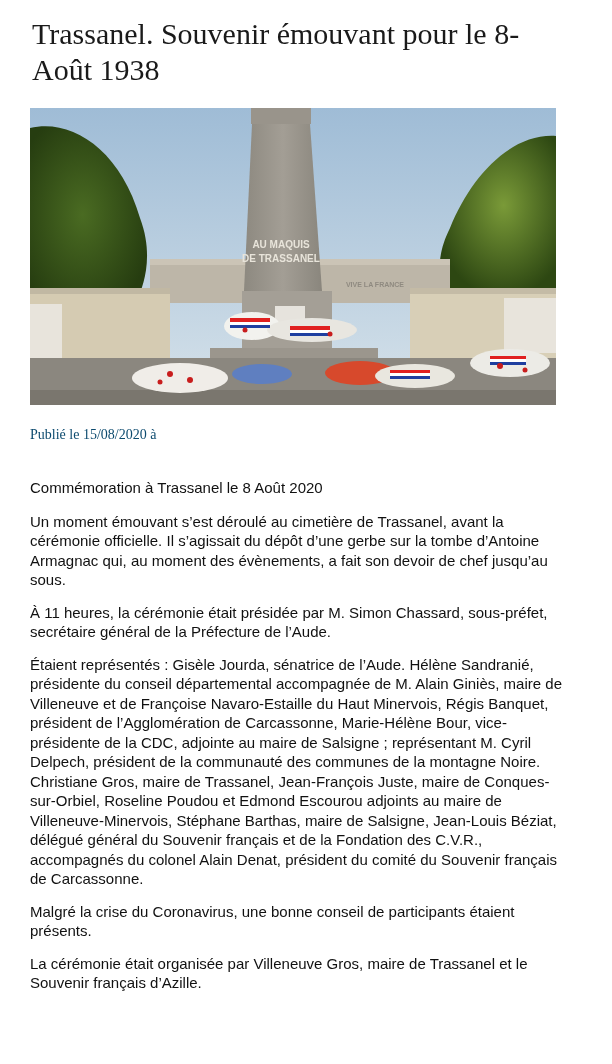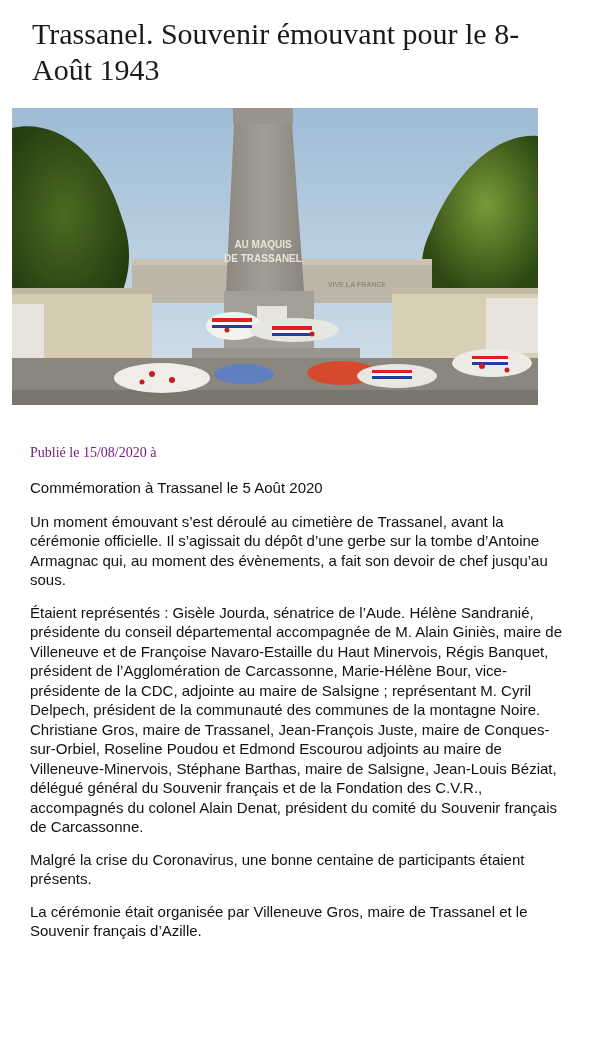--- a/index.html
+++ b/index.html
@@ -3,39 +3,39 @@
   <meta charset="utf-8">
   <style>
     html, body { margin: 0; padding: 0; background: #ffffff; }
     body { width: 612px; height: 1064px; position: relative; overflow: hidden; color: #111; }
     .title {
       position: absolute; left: 32px; top: 16px; width: 540px;
       font-family: "Liberation Serif", serif; font-size: 30px; line-height: 36px;
       color: #1a1a1a; margin: 0; font-weight: normal;
     }
     .photo {
-      position: absolute; left: 12px; top: 108px; width: 526px; height: 297px;
+      position: absolute; left: 30px; top: 108px; width: 526px; height: 297px;
       overflow: hidden;
     }
     .photo svg { display: block; width: 100%; height: 100%; }
     .published {
-      position: absolute; left: 30px; top: 445px;
-      font-family: "Liberation Serif", serif; font-size: 14px; color: #701a75;
+      position: absolute; left: 30px; top: 427px;
+      font-family: "Liberation Serif", serif; font-size: 14px; color: #0c4a6e;
     }
     .body-text {
       position: absolute; left: 30px; top: 478px; width: 540px;
       font-family: "Liberation Sans", sans-serif; font-size: 15px; line-height: 19.5px; color: #111;
     }
     .body-text p { margin: 0 0 13px 0; }
     .body-text p.lead { margin-bottom: 14px; }
   </style>
 </head>
 <body>
 
-<h1 class="title">Trassanel. Souvenir émouvant pour le 8-Août 1943</h1>
+<h1 class="title">Trassanel. Souvenir émouvant pour le 8-Août 1938</h1>
 
 <div class="photo">
   <svg viewBox="0 0 526 297" preserveAspectRatio="none">
     <defs>
       <linearGradient id="sky" x1="0" y1="0" x2="0" y2="1">
         <stop offset="0" stop-color="#9fbcd6"></stop>
         <stop offset="1" stop-color="#d6e2ea"></stop>
       </linearGradient>
       <linearGradient id="stone" x1="0" y1="0" x2="1" y2="0">
         <stop offset="0" stop-color="#8d8980"></stop>
@@ -109,18 +109,19 @@
 
     <text x="251" y="140" text-anchor="middle" font-family="Liberation Sans, sans-serif" font-size="10" font-weight="bold" fill="#e8e4da">AU MAQUIS</text>
     <text x="251" y="154" text-anchor="middle" font-family="Liberation Sans, sans-serif" font-size="10" font-weight="bold" fill="#e8e4da">DE TRASSANEL</text>
     <text x="345" y="179" text-anchor="middle" font-family="Liberation Sans, sans-serif" font-size="7" font-weight="bold" fill="#8f8a80">VIVE LA FRANCE</text>
   </svg>
 </div>
 
 <div class="published">Publié le 15/08/2020 à</div>
 
 <div class="body-text">
-  <p class="lead">Commémoration à Trassanel le 5 Août 2020</p>
+  <p class="lead">Commémoration à Trassanel le 8 Août 2020</p>
   <p>Un moment émouvant s’est déroulé au cimetière de Trassanel, avant la cérémonie officielle. Il s’agissait du dépôt d’une gerbe sur la tombe d’Antoine Armagnac qui, au moment des évènements, a fait son devoir de chef jusqu’au sous.</p>
+  <p>À 11 heures, la cérémonie était présidée par M. Simon Chassard, sous-préfet, secrétaire général de la Préfecture de l’Aude.</p>
   <p>Étaient représentés : Gisèle Jourda, sénatrice de l’Aude. Hélène Sandranié, présidente du conseil départemental accompagnée de M. Alain Giniès, maire de Villeneuve et de Françoise Navaro-Estaille du Haut Minervois, Régis Banquet, président de l’Agglomération de Carcassonne, Marie-Hélène Bour, vice-présidente de la CDC, adjointe au maire de Salsigne ; représentant M. Cyril Delpech, président de la communauté des communes de la montagne Noire. Christiane Gros, maire de Trassanel, Jean-François Juste, maire de Conques-sur-Orbiel, Roseline Poudou et Edmond Escourou adjoints au maire de Villeneuve-Minervois, Stéphane Barthas, maire de Salsigne, Jean-Louis Béziat, délégué général du Souvenir français et de la Fondation des C.V.R., accompagnés du colonel Alain Denat, président du comité du Souvenir français de Carcassonne.</p>
-  <p>Malgré la crise du Coronavirus, une bonne centaine de participants étaient présents.</p>
+  <p>Malgré la crise du Coronavirus, une bonne conseil de participants étaient présents.</p>
   <p>La cérémonie était organisée par Villeneuve Gros, maire de Trassanel et le Souvenir français d’Azille.</p>
 </div>
 
 </body></html>

